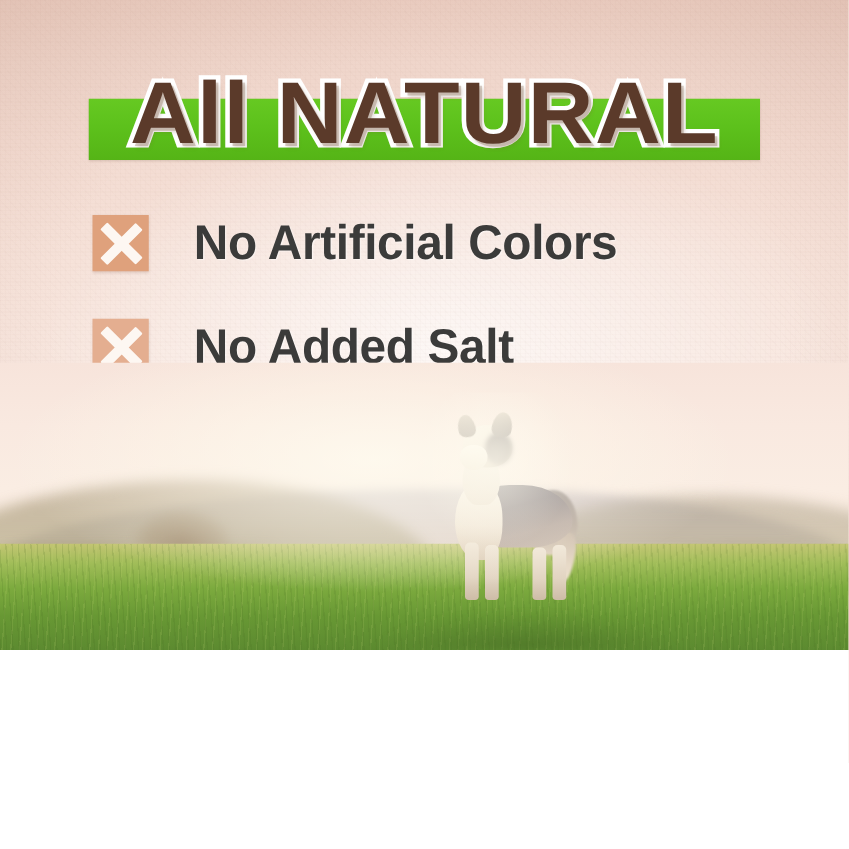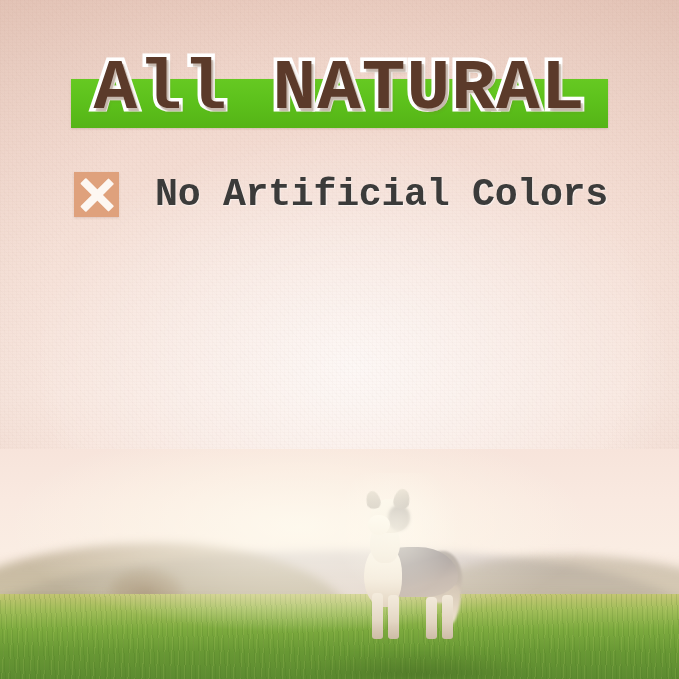--- a/index.html
+++ b/index.html
@@ -3,23 +3,23 @@
 <meta charset="utf-8">
 <style>
   html, body {
     margin: 0;
     padding: 0;
     background: #ffffff;
   }
   #poster {
     position: relative;
     width: 679px;
-    height: 679px;
+    height: 520px;
     overflow: hidden;
-    font-family: Liberation Mono, monospace;
+    font-family: Liberation Sans, sans-serif;
     background: #f2d9ce;
   }
 
   
   .bg-base {
     position: absolute;
     inset: 0;
     background:
       radial-gradient(ellipse 62% 46% at 52% 54%, rgba(255,255,255,0.72) 0%, rgba(255,255,255,0.34) 42%, rgba(255,255,255,0.0) 76%),
       linear-gradient(180deg,
@@ -366,20 +366,24 @@
 
   <div class="claims">
 
     <div class="claim-row">
       <div class="x-box"></div>
       <div class="claim-text">No Artificial Colors</div>
     </div>
 
 
 
+    <div class="claim-row">
+      <div class="x-box faded"></div>
+      <div class="claim-text">No Added Salt</div>
+    </div>
 
   </div>
 
   <div class="photo">
     <div class="sky"></div>
     <div class="hills-far"></div>
     <div class="hills-left"></div>
     <div class="hills-right"></div>
     <div class="shrub-band"></div>
     <div class="tree"></div>

